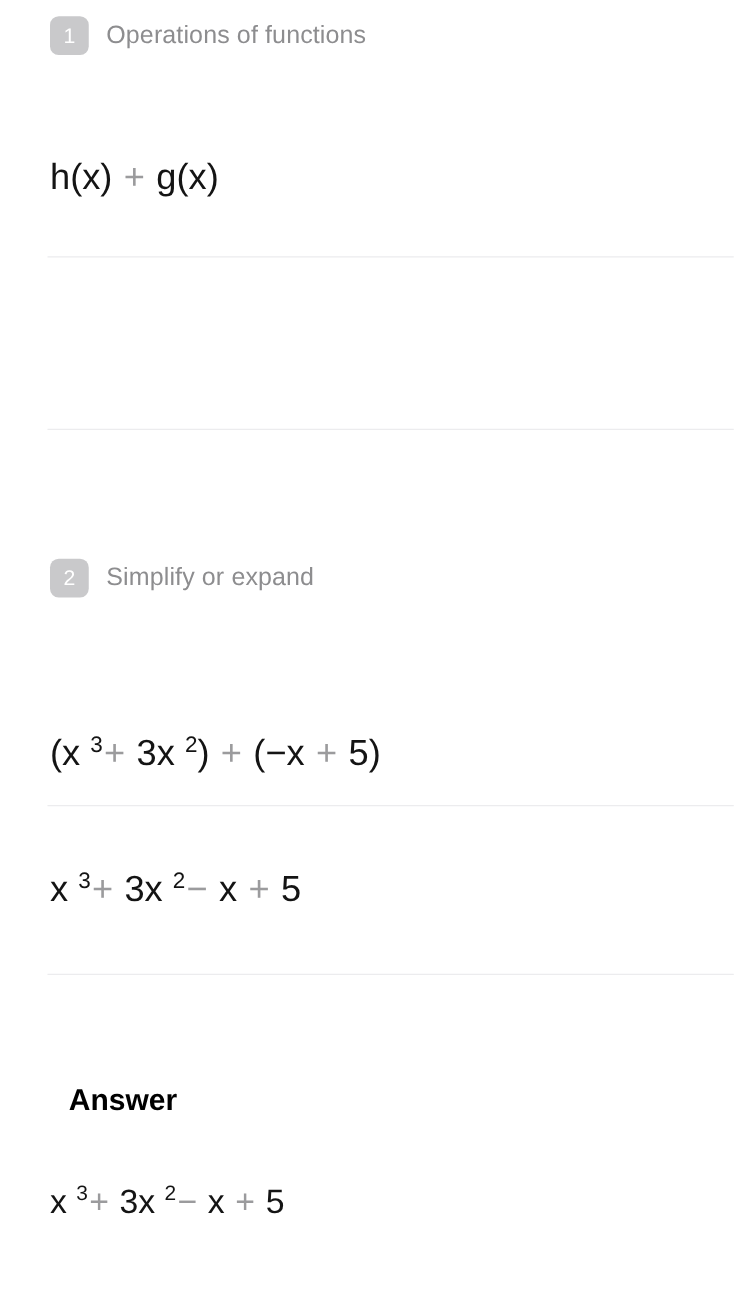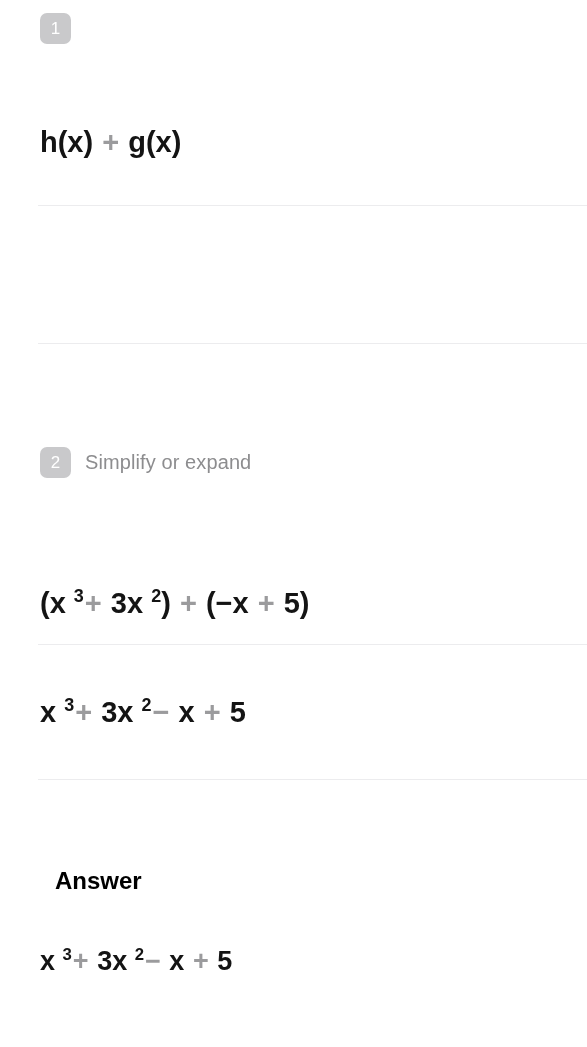--- a/index.html
+++ b/index.html
@@ -52,21 +52,21 @@
     letter-spacing: 0.1px;
     white-space: nowrap;
   }
 
   
   .expr {
     position: absolute;
     left: 40px;
     font-size: 29px;
     color: #141414;
-    font-weight: 700;
+    font-weight: 400;
     white-space: nowrap;
     line-height: 1;
   }
   .expr.small {
     font-size: 27px;
   }
   .op {
     color: #9b9b9d;
     padding: 0 1px;
   }
@@ -99,20 +99,21 @@
     line-height: 1;
   }
 </style>
 </head>
 <body>
 
 <div class="page">
 
   <div class="step-header" style="top:13px;">
     <div class="step-badge">1</div>
+    <div class="step-title">Operations of functions</div>
   </div>
 
   <div class="expr" style="top:128px;"><span>h(x)</span> <span class="op">+</span> <span>g(x)</span></div>
 
   <div class="divider" style="top:205px;"></div>
 
 
   <div class="divider" style="top:343px;"></div>
 
   <div class="step-header" style="top:447px;">

